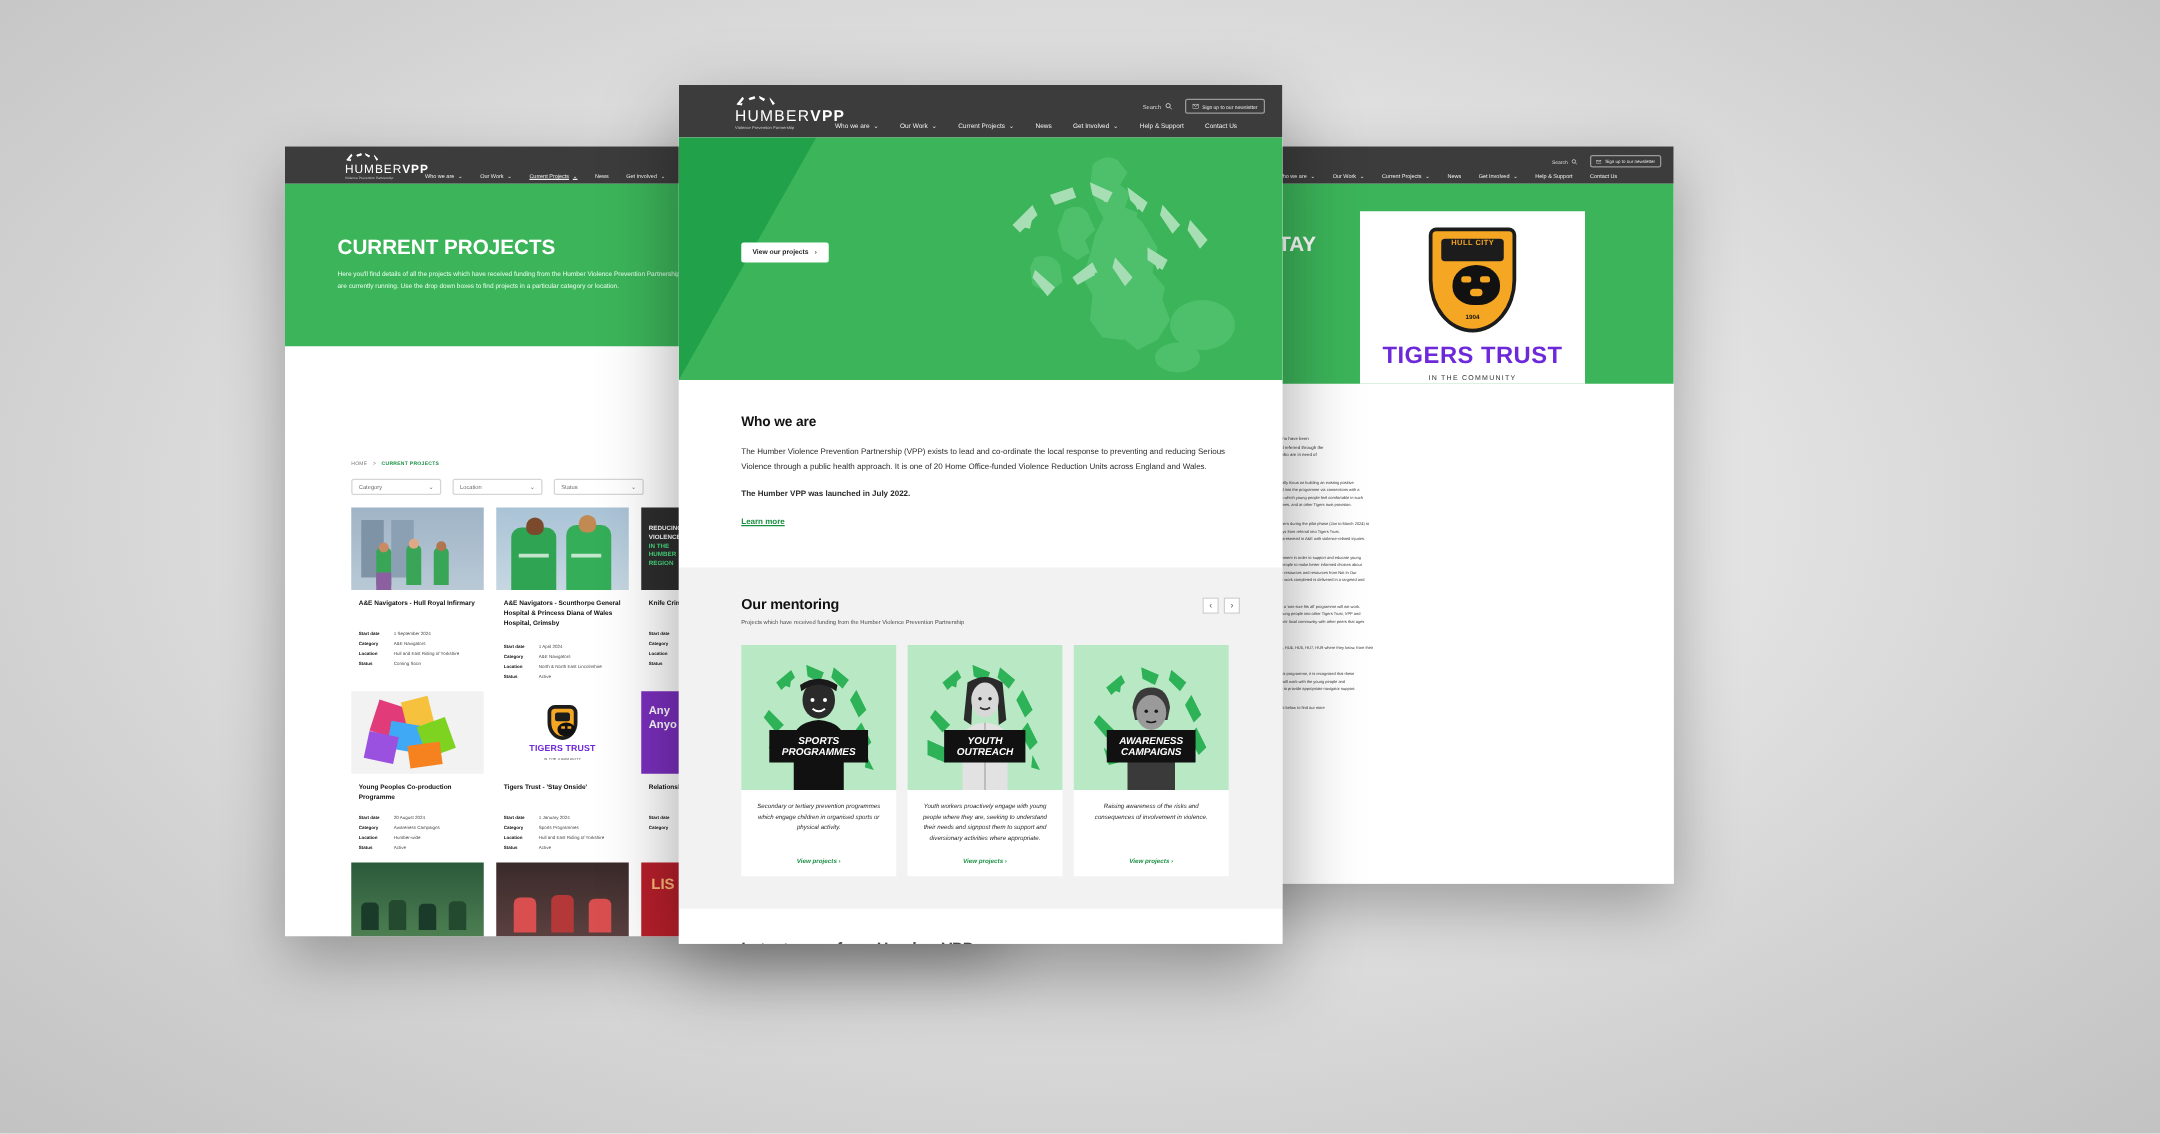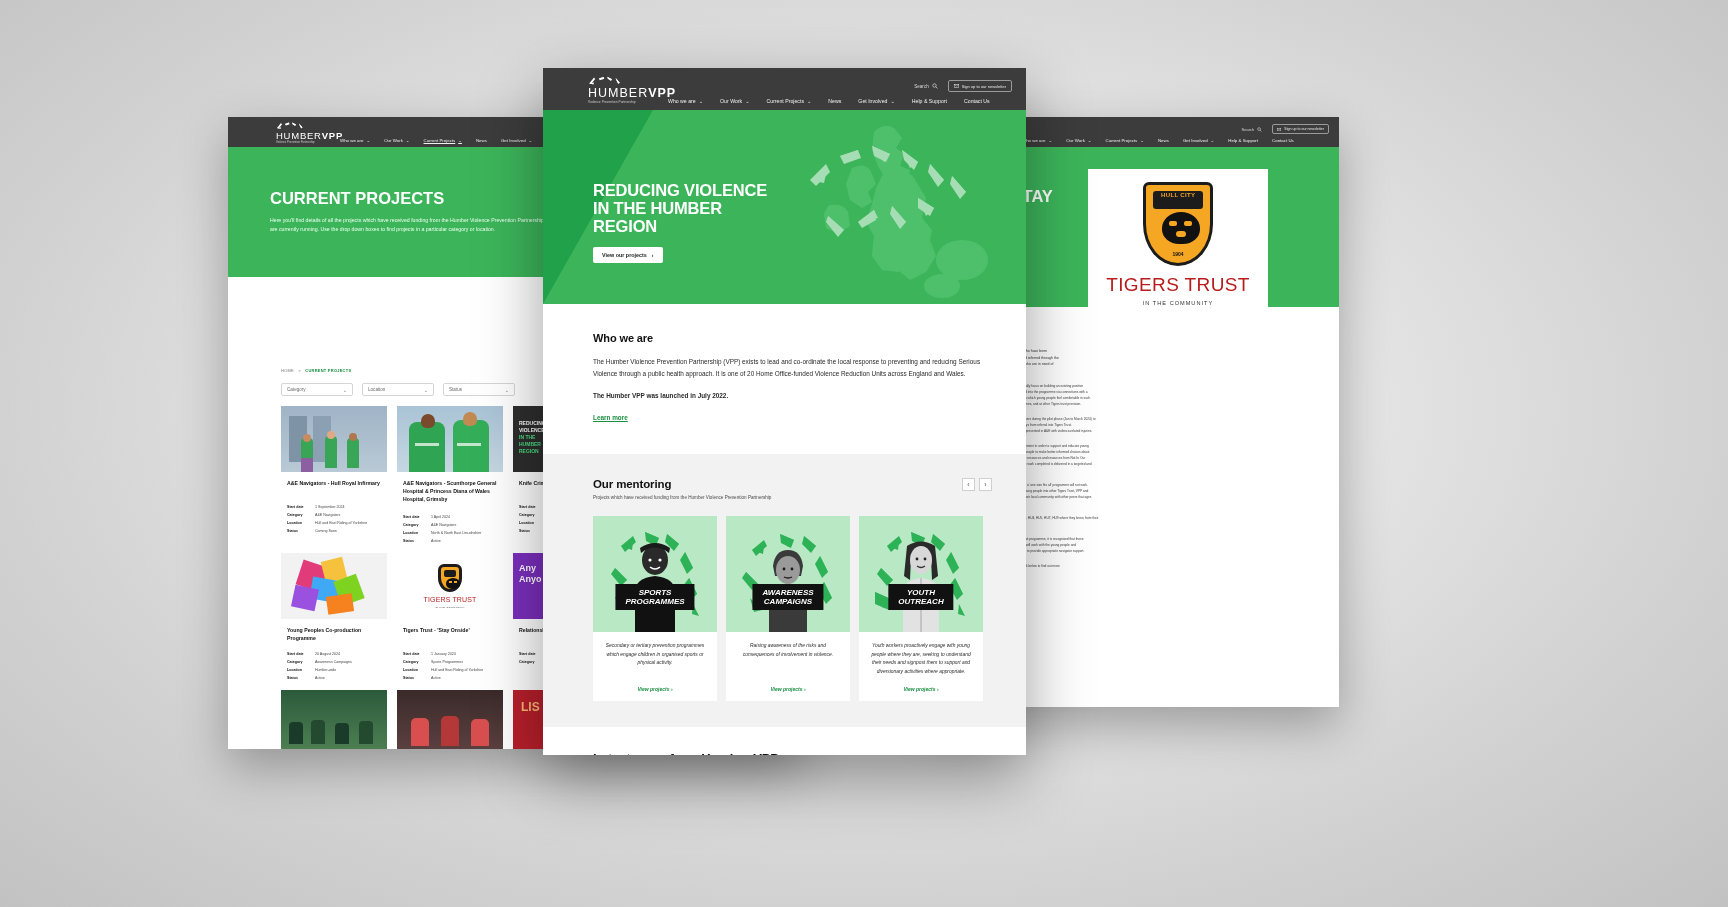--- a/index.html
+++ b/index.html
@@ -101,21 +101,21 @@
   .pcard-title { font-weight: 800; color: #111; }
   .meta-row { display: flex; gap: 6px; }
   .meta-k { font-weight: 700; color: #111; }
   .meta-v { color: #444; }
 
   
   .crest {
     background: #f5a623; border: 3px solid #1c1c1c;
     position: relative; border-radius: 6px 6px 50% 50%;
   }
-  .tigers-word { font-weight: 400; color: #b91c1c; text-align: right; letter-spacing: .02em; }
+  .tigers-word { font-weight: 700; color: #6d28d9; text-align: right; letter-spacing: .02em; }
   .tigers-sub { color: #333; text-align: center; letter-spacing: .18em; }
 </style>
 </head>
 <body>
 
 <div id="stage">
 
   <div class="win win-back" style="left:228px; top:117px; width:572px; height:632px;">
 
     <div class="navbar" style="height:30px; padding:0 10px 4px 0;">
@@ -635,25 +635,20 @@
           <polygon points="126,96 140,112 131,114"></polygon>
             <polygon points="126,96 140,112 134,119 124,104"></polygon>
           <polygon points="152,88 168,98 160,106"></polygon>
             <polygon points="152,88 168,98 164,106 152,98"></polygon>
           <polygon points="186,66 200,82 191,84"></polygon>
             <polygon points="186,66 200,82 194,89 184,74"></polygon>
         </g>
       </svg>
 
       <div class="hero-copy" style="left:50px; top:72px;">
-        <div class="hero-title" style="font-size:16.5px;">
-          <div>REDUCING VIOLENCE</div>
-          <div>IN THE HUMBER</div>
-          <div>REGION</div>
-        </div>
         <div class="btn-white" style="margin-top:12px; padding:5px 9px; font-size:5.4px;">
           <span>View our projects</span>
           <span style="font-size:5px;">›</span>
         </div>
       </div>
     </div>
 
     <div class="sec-white" style="padding:28px 34px 30px 50px;">
       <div class="h-sec" style="font-size:11px; margin-bottom:12px;">Who we are</div>
       <div class="p-body" style="font-size:6.4px; line-height:12px;">The Humber Violence Prevention Partnership (VPP) exists to lead and co-ordinate the local response to preventing and reducing Serious Violence through a public health approach. It is one of 20 Home Office-funded Violence Reduction Units across England and Wales.</div>
@@ -700,59 +695,20 @@
               <ellipse cx="33" cy="20" rx="1.6" ry="1.6" fill="#fff"></ellipse>
               <path d="M23 27 q5 4 10 0" stroke="#fff" stroke-width="1.6" fill="none"></path>
               <path d="M8 92 V52 q0 -14 20 -16 q20 2 20 16 V92 z" fill="#111"></path>
             </svg>
             <div class="card-tag" style="bottom:22px; font-size:8px; padding:4px 10px;">SPORTS
 PROGRAMMES</div>
           </div>
           <div class="card-body" style="padding:10px 9px 9px 9px;">
             <div style="font-size:4.9px; line-height:8.6px;">Secondary or tertiary prevention programmes which engage children in organised sports or physical activity.</div>
             <a class="card-link" style="font-size:5px; margin-top:10px;">
-              <span>View projects</span>
-              <span>›</span>
-            </a>
-          </div>
-        </div>
-
-        <div class="card" style="width:124px; height:185px;">
-          <div class="card-img" style="height:116px;">
-            <svg width="124" height="116" viewBox="0 0 124 116" style="position:absolute;left:0;top:0;">
-              <g fill="#2eb257">
-                <polygon points="26,34 38,24 41,30 30,40"></polygon>
-                  <polygon points="26,34 38,30 37,38"></polygon>
-                <polygon points="54,18 68,24 62,31"></polygon>
-                  <polygon points="54,18 68,24 65,32 55,27"></polygon>
-                <polygon points="78,20 90,30 83,34"></polygon>
-                  <polygon points="78,20 90,30 85,37 76,28"></polygon>
-                <polygon points="94,40 102,56 94,56"></polygon>
-                  <polygon points="94,40 102,56 96,62 89,48"></polygon>
-                <polygon points="20,56 32,68 24,70"></polygon>
-                  <polygon points="20,56 32,68 26,74 16,62"></polygon>
-                <polygon points="98,66 106,82 98,82"></polygon>
-                  <polygon points="98,66 106,82 100,88 92,74"></polygon>
-                <polygon points="24,82 36,94 28,96"></polygon>
-              </g>
-            </svg>
-            <svg class="card-person" width="56" height="88" viewBox="0 0 56 88">
-              <path d="M13 22 q2 -16 15 -16 q13 0 15 16 l-2 10 -26 0 z" fill="#3a3a3a"></path>
-              <ellipse cx="28" cy="26" rx="12" ry="14" fill="#9a9a9a"></ellipse>
-              <ellipse cx="24" cy="25" rx="1.4" ry="1.4" fill="#1a1a1a"></ellipse>
-              <ellipse cx="32" cy="25" rx="1.4" ry="1.4" fill="#1a1a1a"></ellipse>
-              <path d="M24 33 q4 2 8 0" stroke="#1a1a1a" stroke-width="1.3" fill="none"></path>
-              <path d="M9 88 V56 q0 -12 19 -14 q19 2 19 14 V88 z" fill="#3a3a3a"></path>
-            </svg>
-            <div class="card-tag" style="bottom:22px; font-size:8px; padding:4px 10px;">AWARENESS
-CAMPAIGNS</div>
-          </div>
-          <div class="card-body" style="padding:10px 9px 9px 9px;">
-            <div style="font-size:4.9px; line-height:8.6px;">Raising awareness of the risks and consequences of involvement in violence.</div>
-            <a class="card-link" style="font-size:5px; margin-top:14px;">
               <span>View projects</span>
               <span>›</span>
             </a>
           </div>
         </div>
 
         <div class="card" style="width:124px; height:185px;">
           <div class="card-img" style="height:116px;">
             <svg width="124" height="116" viewBox="0 0 124 116" style="position:absolute;left:0;top:0;">
               <g fill="#2eb257">
@@ -786,20 +742,59 @@
 OUTREACH</div>
           </div>
           <div class="card-body" style="padding:10px 9px 9px 9px;">
             <div style="font-size:4.9px; line-height:8.6px;">Youth workers proactively engage with young people where they are, seeking to understand their needs and signpost them to support and diversionary activities where appropriate.</div>
             <a class="card-link" style="font-size:5px; margin-top:8px;">
               <span>View projects</span>
               <span>›</span>
             </a>
           </div>
         </div>
+
+        <div class="card" style="width:124px; height:185px;">
+          <div class="card-img" style="height:116px;">
+            <svg width="124" height="116" viewBox="0 0 124 116" style="position:absolute;left:0;top:0;">
+              <g fill="#2eb257">
+                <polygon points="26,34 38,24 41,30 30,40"></polygon>
+                  <polygon points="26,34 38,30 37,38"></polygon>
+                <polygon points="54,18 68,24 62,31"></polygon>
+                  <polygon points="54,18 68,24 65,32 55,27"></polygon>
+                <polygon points="78,20 90,30 83,34"></polygon>
+                  <polygon points="78,20 90,30 85,37 76,28"></polygon>
+                <polygon points="94,40 102,56 94,56"></polygon>
+                  <polygon points="94,40 102,56 96,62 89,48"></polygon>
+                <polygon points="20,56 32,68 24,70"></polygon>
+                  <polygon points="20,56 32,68 26,74 16,62"></polygon>
+                <polygon points="98,66 106,82 98,82"></polygon>
+                  <polygon points="98,66 106,82 100,88 92,74"></polygon>
+                <polygon points="24,82 36,94 28,96"></polygon>
+              </g>
+            </svg>
+            <svg class="card-person" width="56" height="88" viewBox="0 0 56 88">
+              <path d="M13 22 q2 -16 15 -16 q13 0 15 16 l-2 10 -26 0 z" fill="#3a3a3a"></path>
+              <ellipse cx="28" cy="26" rx="12" ry="14" fill="#9a9a9a"></ellipse>
+              <ellipse cx="24" cy="25" rx="1.4" ry="1.4" fill="#1a1a1a"></ellipse>
+              <ellipse cx="32" cy="25" rx="1.4" ry="1.4" fill="#1a1a1a"></ellipse>
+              <path d="M24 33 q4 2 8 0" stroke="#1a1a1a" stroke-width="1.3" fill="none"></path>
+              <path d="M9 88 V56 q0 -12 19 -14 q19 2 19 14 V88 z" fill="#3a3a3a"></path>
+            </svg>
+            <div class="card-tag" style="bottom:22px; font-size:8px; padding:4px 10px;">AWARENESS
+CAMPAIGNS</div>
+          </div>
+          <div class="card-body" style="padding:10px 9px 9px 9px;">
+            <div style="font-size:4.9px; line-height:8.6px;">Raising awareness of the risks and consequences of involvement in violence.</div>
+            <a class="card-link" style="font-size:5px; margin-top:14px;">
+              <span>View projects</span>
+              <span>›</span>
+            </a>
+          </div>
+        </div>
       </div>
     </div>
 
     <div class="sec-white" style="padding:24px 34px 0 50px; position:relative;">
       <div class="h-sec" style="font-size:13px;">Latest news from Humber VPP</div>
 
     </div>
   </div>
 
 </div>

